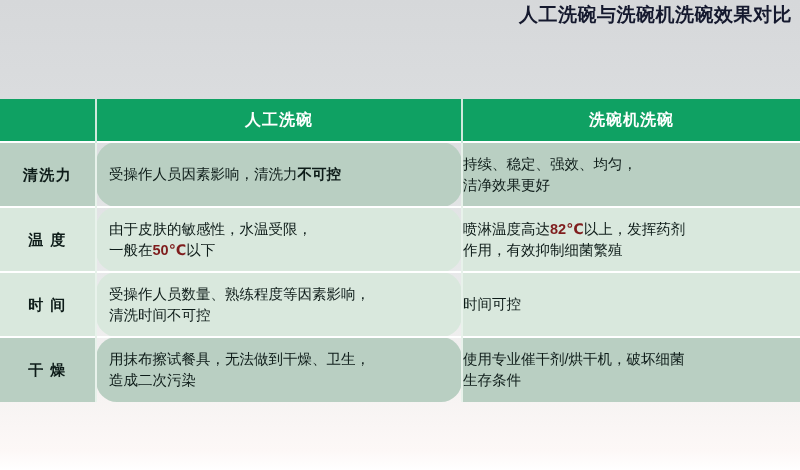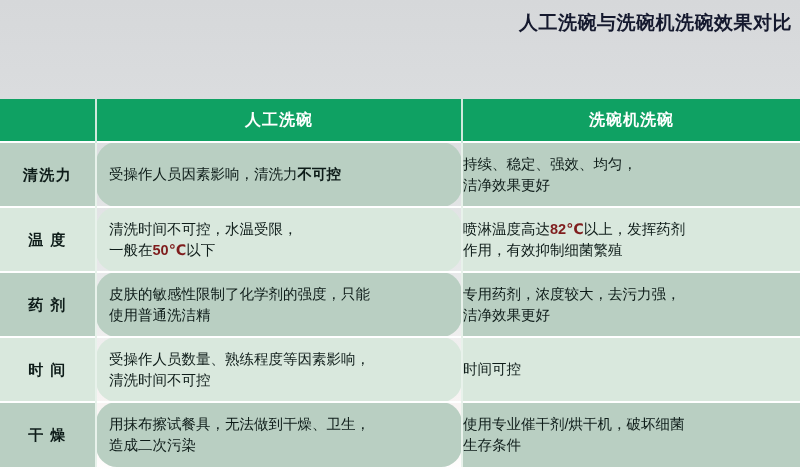--- a/index.html
+++ b/index.html
@@ -28,21 +28,20 @@
     position: absolute;
     top: 0;
     left: 0;
     width: 800px;
     height: 28px;
     display: flex;
     align-items: center;
     justify-content: flex-end;
     padding-right: 8px;
     box-sizing: border-box;
-    margin-top: 8px;
   }
   .title-text {
     font-size: 19px;
     font-weight: bold;
     color: #15192e;
     letter-spacing: 0.5px;
     white-space: nowrap;
     line-height: 1;
   }
 
@@ -156,47 +155,32 @@
               <span class="ln">持续、稳定、强效、均匀，</span>
               <span class="ln">洁净效果更好</span>
             </span>
         </td>
       </tr>
 
       <tr class="row-light">
         <td class="cell-label">温 度</td>
         <td class="cell-manual">
           <span class="cell-text">
-              <span class="ln">清洗时间不可控，水温受限，</span>
+              <span class="ln">由于皮肤的敏感性，水温受限，</span>
               <span class="ln">一般在<span class="hot">50℃</span>以下</span>
             </span>
         </td>
         <td class="cell-machine">
           <span class="cell-text">
               <span class="ln">喷淋温度高达<span class="hot">82℃</span>以上，发挥药剂</span>
               <span class="ln">作用，有效抑制细菌繁殖</span>
             </span>
         </td>
       </tr>
 
-      <tr class="row-dark">
-        <td class="cell-label">药 剂</td>
-        <td class="cell-manual">
-          <span class="cell-text">
-              <span class="ln">皮肤的敏感性限制了化学剂的强度，只能</span>
-              <span class="ln">使用普通洗洁精</span>
-            </span>
-        </td>
-        <td class="cell-machine">
-          <span class="cell-text">
-              <span class="ln">专用药剂，浓度较大，去污力强，</span>
-              <span class="ln">洁净效果更好</span>
-            </span>
-        </td>
-      </tr>
 
       <tr class="row-light">
         <td class="cell-label">时 间</td>
         <td class="cell-manual">
           <span class="cell-text">
               <span class="ln">受操作人员数量、熟练程度等因素影响，</span>
               <span class="ln">清洗时间不可控</span>
             </span>
         </td>
         <td class="cell-machine">

